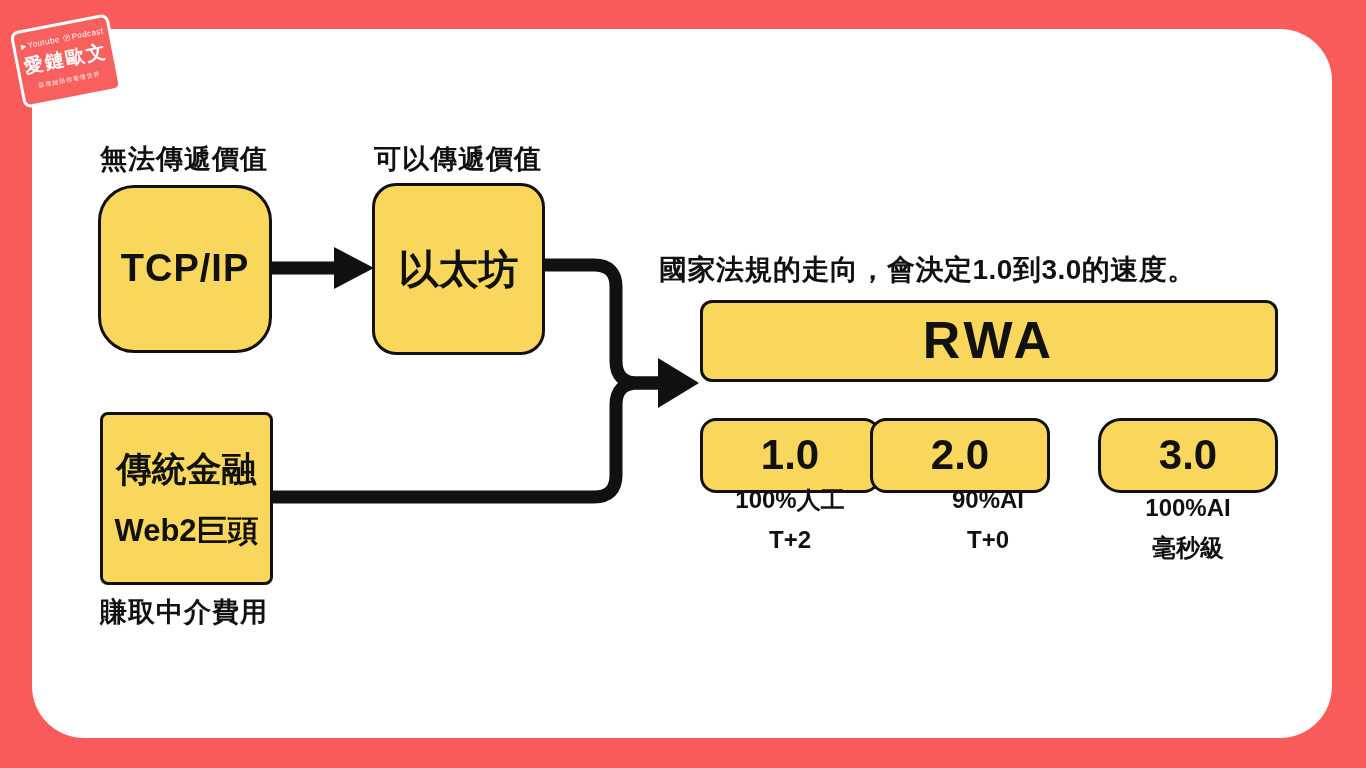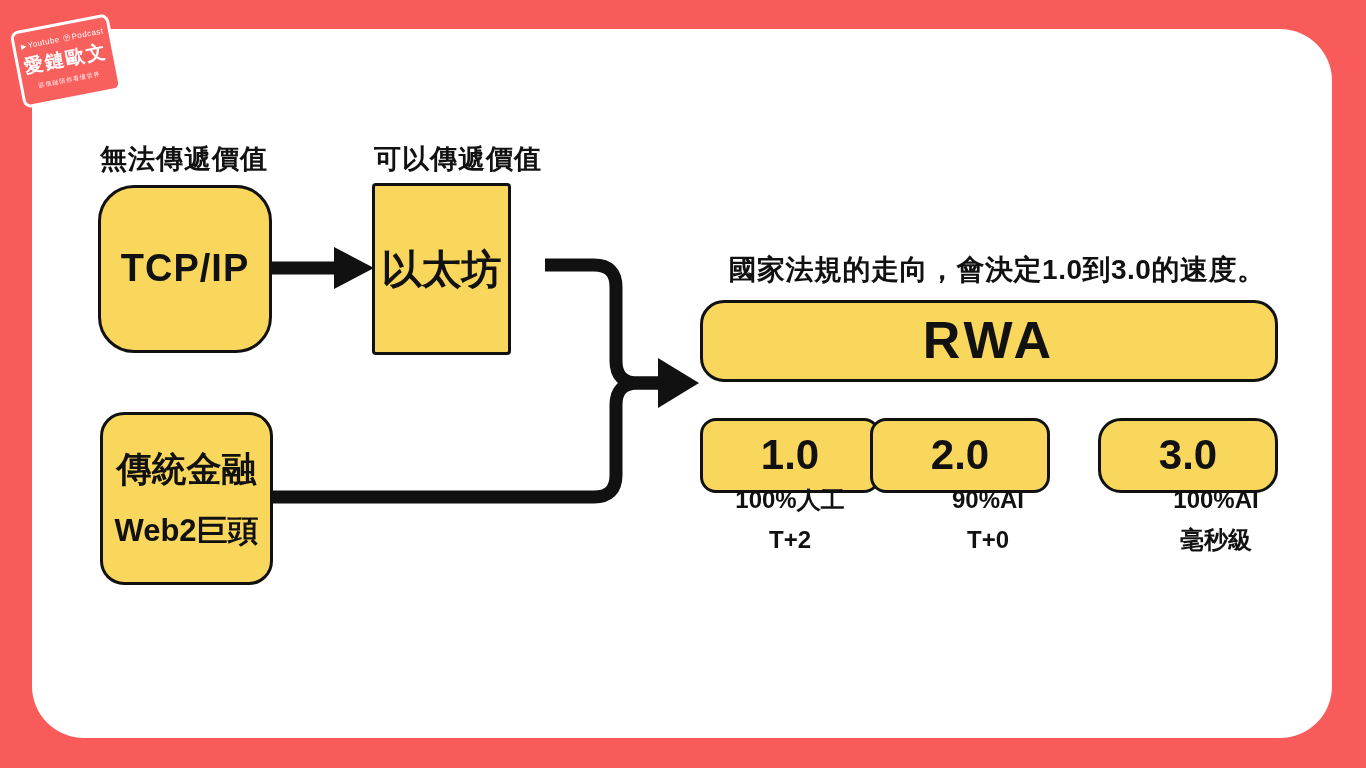--- a/index.html
+++ b/index.html
@@ -32,34 +32,34 @@
   .badge-title{font-size:19px;font-weight:bold;letter-spacing:2px;margin-top:2px;}
   .badge-tagline{font-size:6px;margin-top:4px;opacity:.9;letter-spacing:1px;}
 
   .ybox{
     position:absolute;background:var(--box-fill,#f8d75c);
     border:3px solid var(--ink,#111);box-sizing:border-box;
     display:flex;flex-direction:column;align-items:center;justify-content:center;
     font-weight:bold;text-align:center;line-height:1.15;
   }
   #box-tcpip{left:98px;top:185px;width:174px;height:168px;border-radius:36px;font-size:38px;letter-spacing:1px;}
-  #box-ethereum{left:372px;top:183px;width:139px;height:172px;border-radius:4px;font-size:40px;}
-  #box-tradfi{left:100px;top:412px;width:173px;height:173px;border-radius:24px;}
+  #box-ethereum{left:372px;top:183px;width:173px;height:172px;border-radius:24px;font-size:40px;}
+  #box-tradfi{left:100px;top:412px;width:173px;height:173px;border-radius:8px;}
   #box-tradfi .l1{font-size:35px;font-weight:bold;}
   #box-tradfi .l2{font-size:31px;font-weight:bold;margin-top:24px;}
-  #box-rwa{left:700px;top:300px;width:578px;height:82px;border-radius:24px;font-size:52px;letter-spacing:4px;}
+  #box-rwa{left:700px;top:300px;width:578px;height:82px;border-radius:12px;font-size:52px;letter-spacing:4px;}
   .stagebox{top:395px;width:180px;height:75px;border-radius:16px;font-size:42px;margin-top:23px;}
   #box-s1{left:700px;} #box-s2{left:870px;} #box-s3{left:1098px;border-radius:23px;}
 
   .toplabel{position:absolute;top:141px;font-size:27px;font-weight:bold;letter-spacing:1px;}
   #label-tcpip{left:100px;} #label-ethereum{left:374px;}
   .bottomlabel{position:absolute;top:594px;left:100px;font-size:27px;font-weight:bold;letter-spacing:1px;}
-  #rwa-caption{position:absolute;left:697px;top:251px;width:600px;font-size:28px;font-weight:bold;letter-spacing:.5px;white-space:nowrap;text-align:center;}
+  #rwa-caption{position:absolute;left:659px;top:251px;width:600px;font-size:28px;font-weight:bold;letter-spacing:.5px;white-space:nowrap;}
   .stagecol{position:absolute;top:480px;width:180px;text-align:center;font-size:24px;font-weight:bold;line-height:40px;}
-  #col-s1{left:700px;} #col-s2{left:898px;} #col-s3{left:1126px;}
+  #col-s1{left:700px;} #col-s2{left:898px;} #col-s3{left:1098px;margin-top:8px;}
 </style>
 </head>
 <body>
 
 <div id="stage">
 
   <div id="card"></div>
 
   <svg id="connectors" viewBox="0 0 1366 768">
     <path d="M272 268 H336"></path>
@@ -87,20 +87,21 @@
 
   <div class="ybox" id="box-ethereum">
     <span>以太坊</span>
   </div>
 
   <div class="ybox" id="box-tradfi">
     <span class="l1">傳統金融</span>
     <span class="l2">Web2巨頭</span>
   </div>
 
+  <div class="bottomlabel">賺取中介費用</div>
 
   <div id="rwa-caption">國家法規的走向，會決定1.0到3.0的速度。</div>
 
   <div class="ybox" id="box-rwa">
     <span>RWA</span>
   </div>
 
   <div class="ybox stagebox" id="box-s1">
     <span>1.0</span>
   </div>

